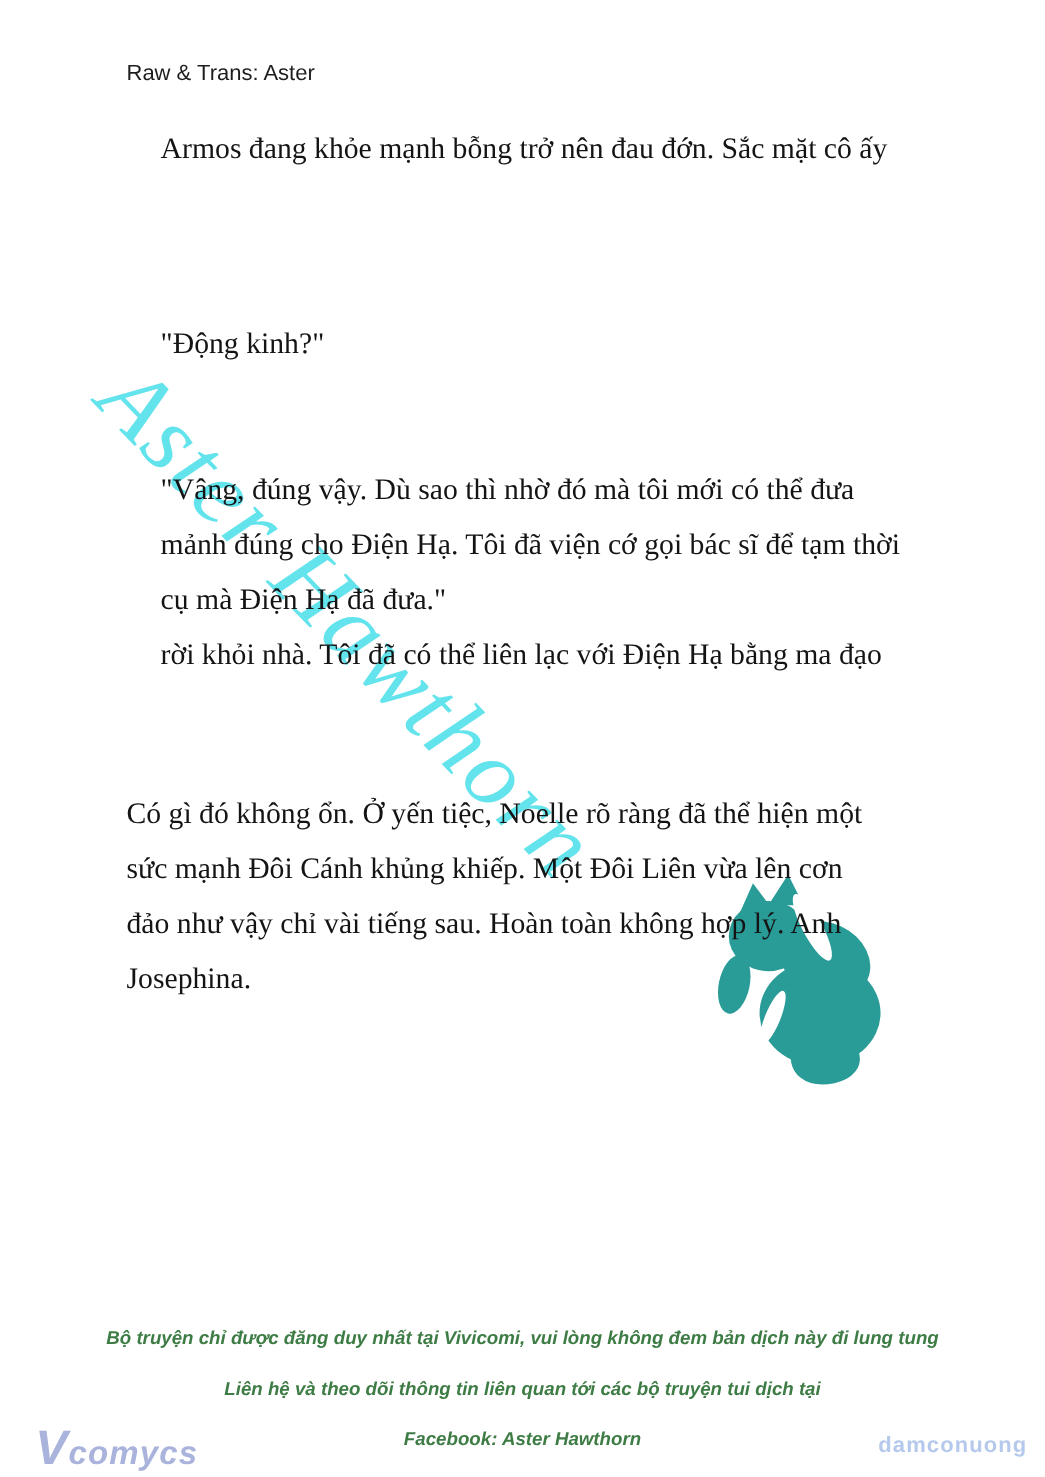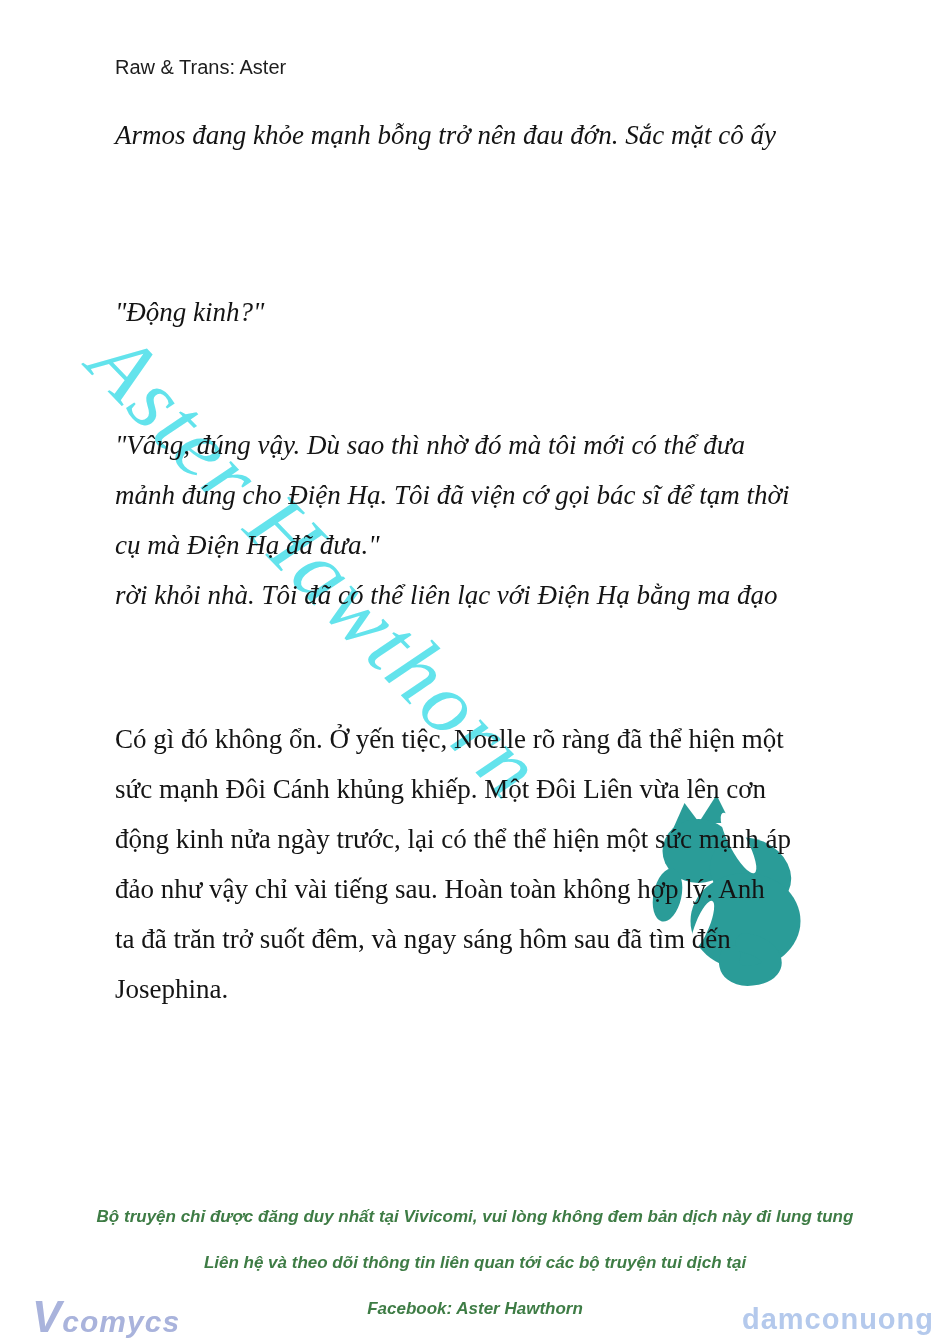--- a/index.html
+++ b/index.html
@@ -14,21 +14,21 @@
     position:absolute;left:115px;top:56px;
     font-family:"Liberation Sans","DejaVu Sans",sans-serif;
     font-size:20px;color:#1d1d1d;z-index:3;
   }
   .para{
     position:absolute;left:115px;width:760px;
     font-size:27px;line-height:50px;color:#141414;
     z-index:3;
   }
   .para .line{white-space:nowrap;}
-  .italic{font-style:italic;}
+  .italic{margin-left:31px;}
   .p1{top:110px;}
   .p2{top:287px;}
   .p3{top:420px;}
   .p4{top:714px;}
   .watermark{
     position:absolute;left:142px;top:312px;
     font-family:"Liberation Serif","DejaVu Serif",serif;
     font-style:italic;
     font-size:88px;letter-spacing:3px;
     color:rgba(77,223,233,0.88);
@@ -53,21 +53,21 @@
     position:absolute;left:32px;top:1292px;
     font-family:"Liberation Sans","DejaVu Sans",sans-serif;
     font-style:italic;font-weight:bold;
     font-size:30px;letter-spacing:1px;
     color:#a9b3dc;z-index:3;
   }
   .logo::first-letter{font-size:44px;}
   .site{
     position:absolute;right:16px;top:1303px;
     font-family:"Liberation Sans","DejaVu Sans",sans-serif;
-    font-weight:bold;font-size:29px;letter-spacing:1px;
+    font-weight:bold;font-size:20px;letter-spacing:1px;
     color:#b4c9ec;
     text-shadow:0 0 2px #ffffff,0 0 4px #ffffff;
     z-index:3;
   }
 </style>
 </head>
 <body>
 
 <div class="page">
 
@@ -100,23 +100,21 @@
   <div class="para italic p3">
     <div class="line">"Vâng, đúng vậy. Dù sao thì nhờ đó mà tôi mới có thể đưa</div>
     <div class="line">mảnh đúng cho Điện Hạ. Tôi đã viện cớ gọi bác sĩ để tạm thời</div>
     <div class="line">cụ mà Điện Hạ đã đưa."</div>
     <div class="line">rời khỏi nhà. Tôi đã có thể liên lạc với Điện Hạ bằng ma đạo</div>
   </div>
 
   <div class="para p4">
     <div class="line">Có gì đó không ổn. Ở yến tiệc, Noelle rõ ràng đã thể hiện một</div>
     <div class="line">sức mạnh Đôi Cánh khủng khiếp. Một Đôi Liên vừa lên cơn</div>
-    <div class="line">động kinh nửa ngày trước, lại có thể thể hiện một sức mạnh áp</div>
     <div class="line">đảo như vậy chỉ vài tiếng sau. Hoàn toàn không hợp lý. Anh</div>
-    <div class="line">ta đã trăn trở suốt đêm, và ngay sáng hôm sau đã tìm đến</div>
     <div class="line">Josephina.</div>
   </div>
 
   <div class="footer">
     <div class="f-line">Bộ truyện chỉ được đăng duy nhất tại Vivicomi, vui lòng không đem bản dịch này đi lung tung</div>
     <div class="f-line">Liên hệ và theo dõi thông tin liên quan tới các bộ truyện tui dịch tại</div>
     <div class="f-line">Facebook: Aster Hawthorn</div>
   </div>
 
   <div class="logo">Vcomycs</div>

